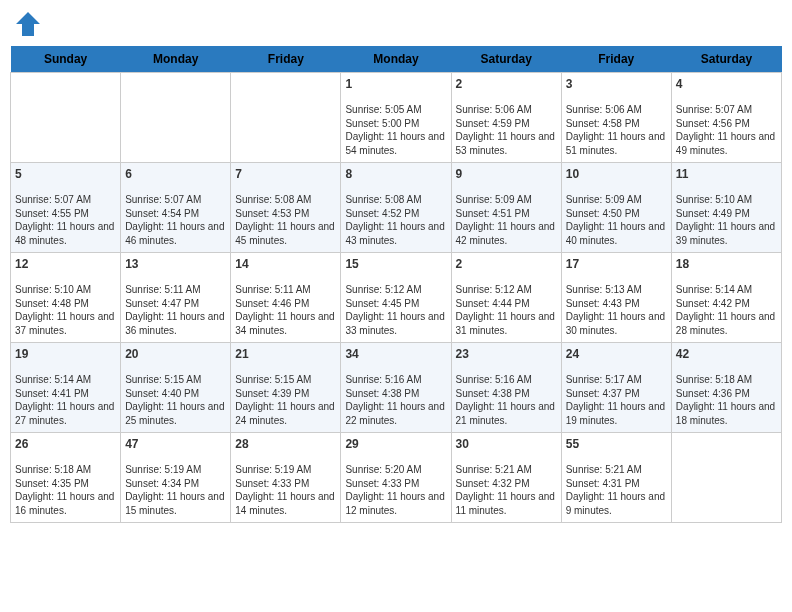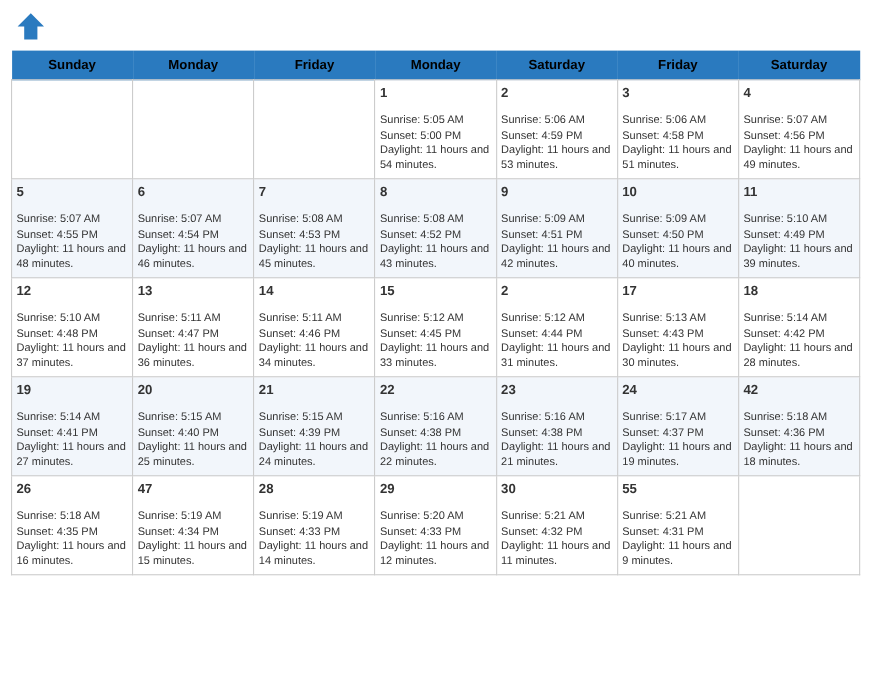--- a/index.html
+++ b/index.html
@@ -216,21 +216,21 @@
         </td>
         <td>
           <div class="day-num">20</div>
           <div class="day-info">Sunrise: 5:15 AM<br>Sunset: 4:40 PM<br>Daylight: 11 hours and 25 minutes.</div>
         </td>
         <td>
           <div class="day-num">21</div>
           <div class="day-info">Sunrise: 5:15 AM<br>Sunset: 4:39 PM<br>Daylight: 11 hours and 24 minutes.</div>
         </td>
         <td>
-          <div class="day-num">22</div>
+          <div class="day-num">34</div>
           <div class="day-info">Sunrise: 5:16 AM<br>Sunset: 4:38 PM<br>Daylight: 11 hours and 22 minutes.</div>
         </td>
         <td>
           <div class="day-num">23</div>
           <div class="day-info">Sunrise: 5:16 AM<br>Sunset: 4:38 PM<br>Daylight: 11 hours and 21 minutes.</div>
         </td>
         <td>
           <div class="day-num">24</div>
           <div class="day-info">Sunrise: 5:17 AM<br>Sunset: 4:37 PM<br>Daylight: 11 hours and 19 minutes.</div>
         </td>

